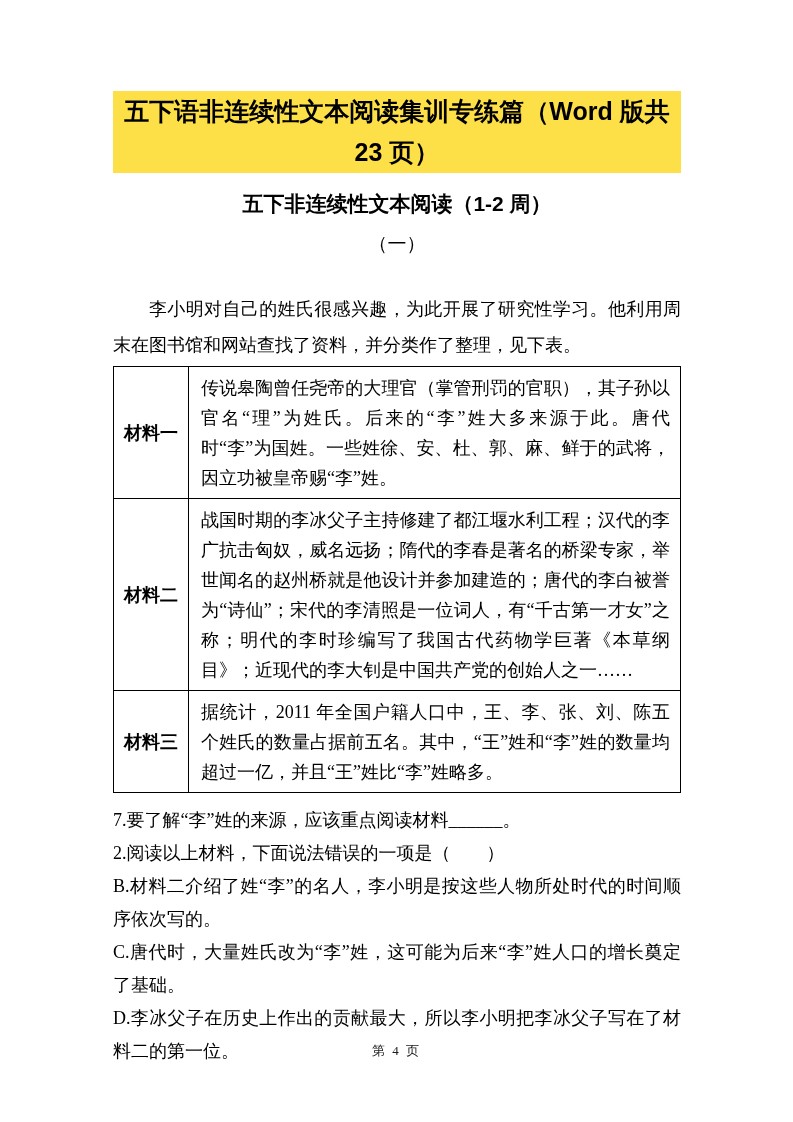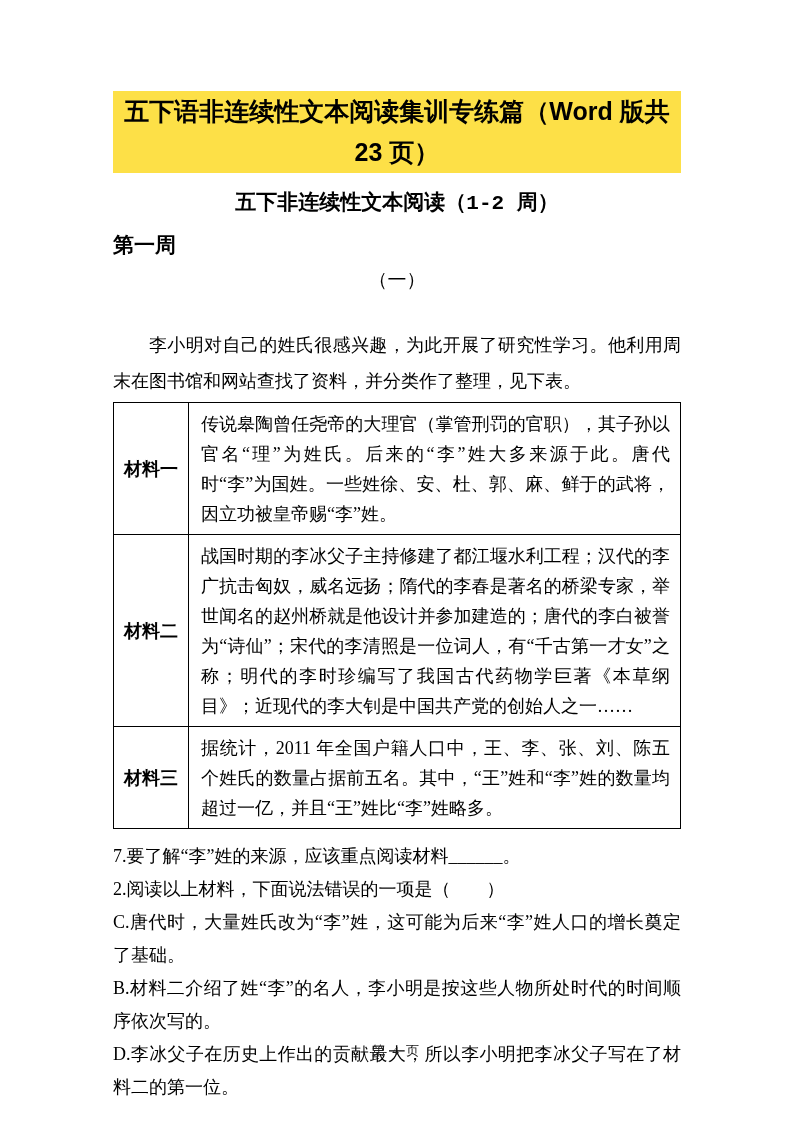--- a/index.html
+++ b/index.html
@@ -22,21 +22,21 @@
     display: inline-block;
     background: #fde047;
     font-family: "Liberation Sans", sans-serif;
     font-weight: bold;
     font-size: 25px;
     line-height: 41px;
     padding: 0 5px;
   }
   .doc-subtitle {
     text-align: center;
-    font-family: Liberation Mono, monospace;
+    font-family: Liberation Sans, sans-serif;
     font-weight: bold;
     font-size: 21px;
     line-height: 30px;
     margin-bottom: 12px;
   }
   .section-heading {
     font-family: "Liberation Sans", sans-serif;
     font-weight: bold;
     font-size: 21px;
     line-height: 28px;
@@ -106,21 +106,20 @@
 <body>
 
 <div class="page">
 
   <div class="doc-title-line">
     <span class="doc-title-hl">五下语非连续性文本阅读集训专练篇（Word 版共 23 页）</span>
   </div>
 
   <h2 class="doc-subtitle">五下非连续性文本阅读（1-2 周）</h2>
 
-  <h3 class="section-heading">第一周</h3>
 
   <div class="part-label">（一）</div>
 
   <p class="intro">李小明对自己的姓氏很感兴趣，为此开展了研究性学习。他利用周末在图书馆和网站查找了资料，并分类作了整理，见下表。</p>
 
   <table class="materials-table">
     <colgroup>
       <col class="cat-col">
       <col>
     </colgroup>
@@ -136,20 +135,20 @@
     <tr>
       <td class="label-cell">材料三</td>
       <td class="content-cell">据统计，2011 年全国户籍人口中，王、李、张、刘、陈五个姓氏的数量占据前五名。其中，“王”姓和“李”姓的数量均超过一亿，并且“王”姓比“李”姓略多。</td>
     </tr>
   </tbody>
     </table>
 
   <div class="questions">
     <p>7.要了解“李”姓的来源，应该重点阅读材料______。</p>
     <p>2.阅读以上材料，下面说法错误的一项是（　　）</p>
+    <p>B.材料二介绍了姓“李”的名人，李小明是按这些人物所处时代的时间顺序依次写的。</p>
     <p>C.唐代时，大量姓氏改为“李”姓，这可能为后来“李”姓人口的增长奠定了基础。</p>
-    <p>B.材料二介绍了姓“李”的名人，李小明是按这些人物所处时代的时间顺序依次写的。</p>
     <p>D.李冰父子在历史上作出的贡献最大，所以李小明把李冰父子写在了材料二的第一位。</p>
   </div>
 
   <div class="page-footer">第 4 页</div>
 
 </div>
 
 </body></html>

